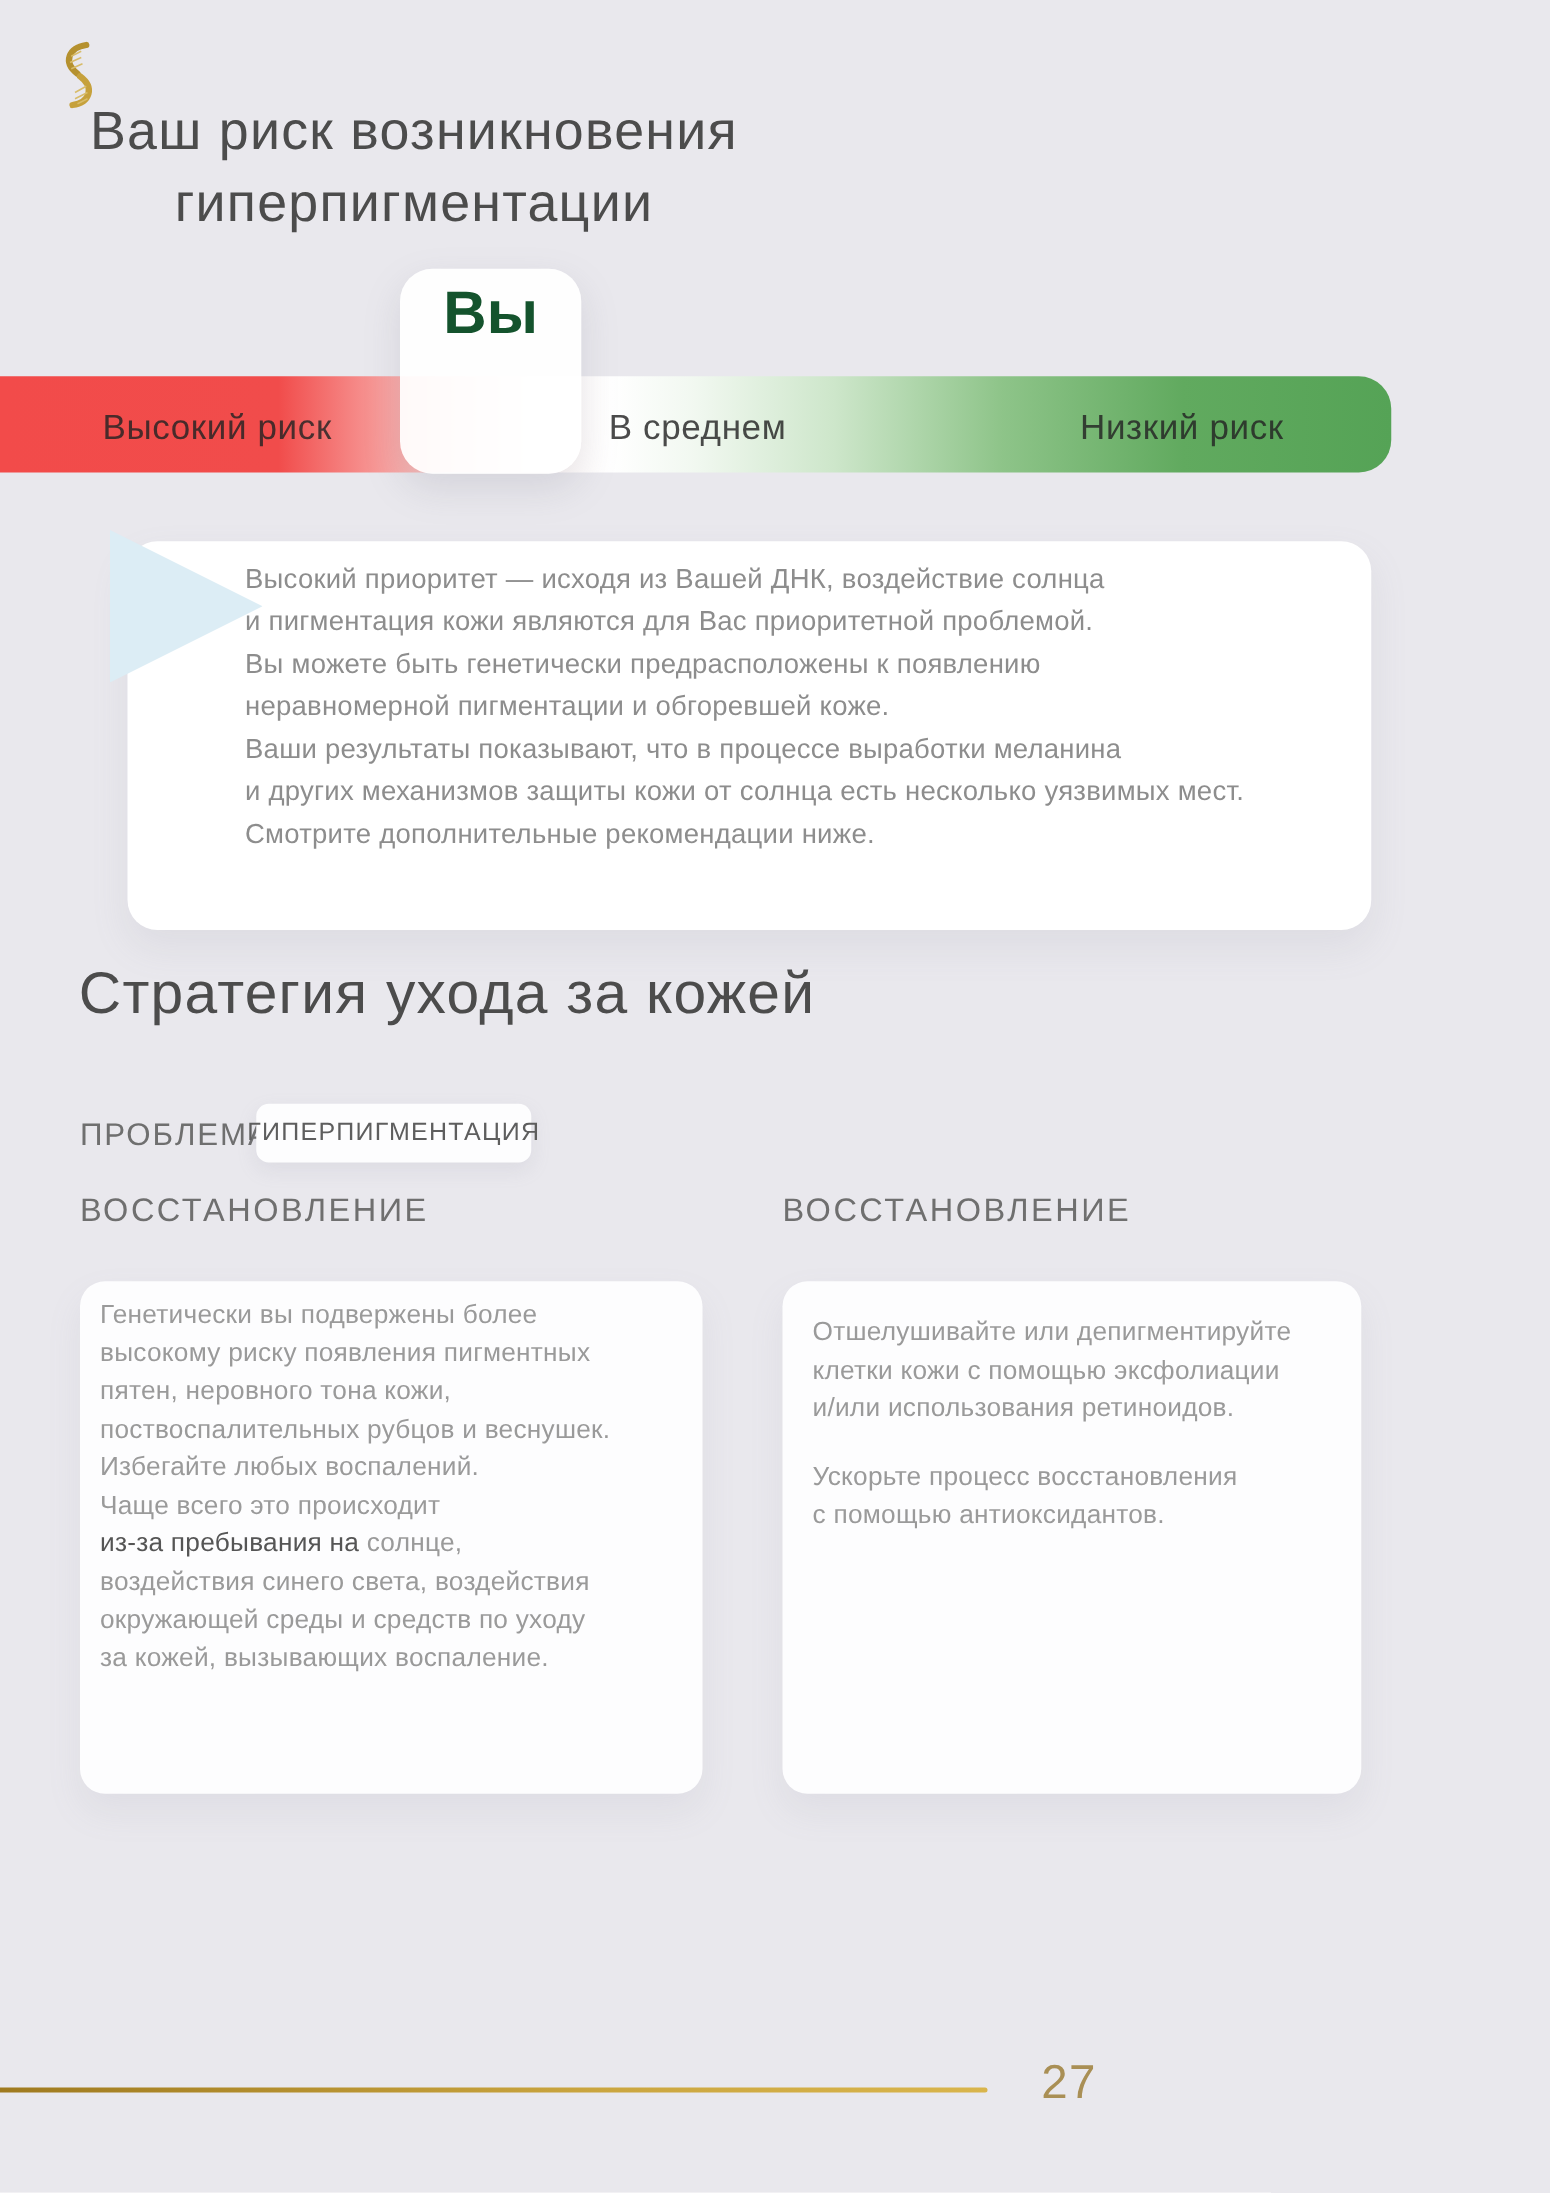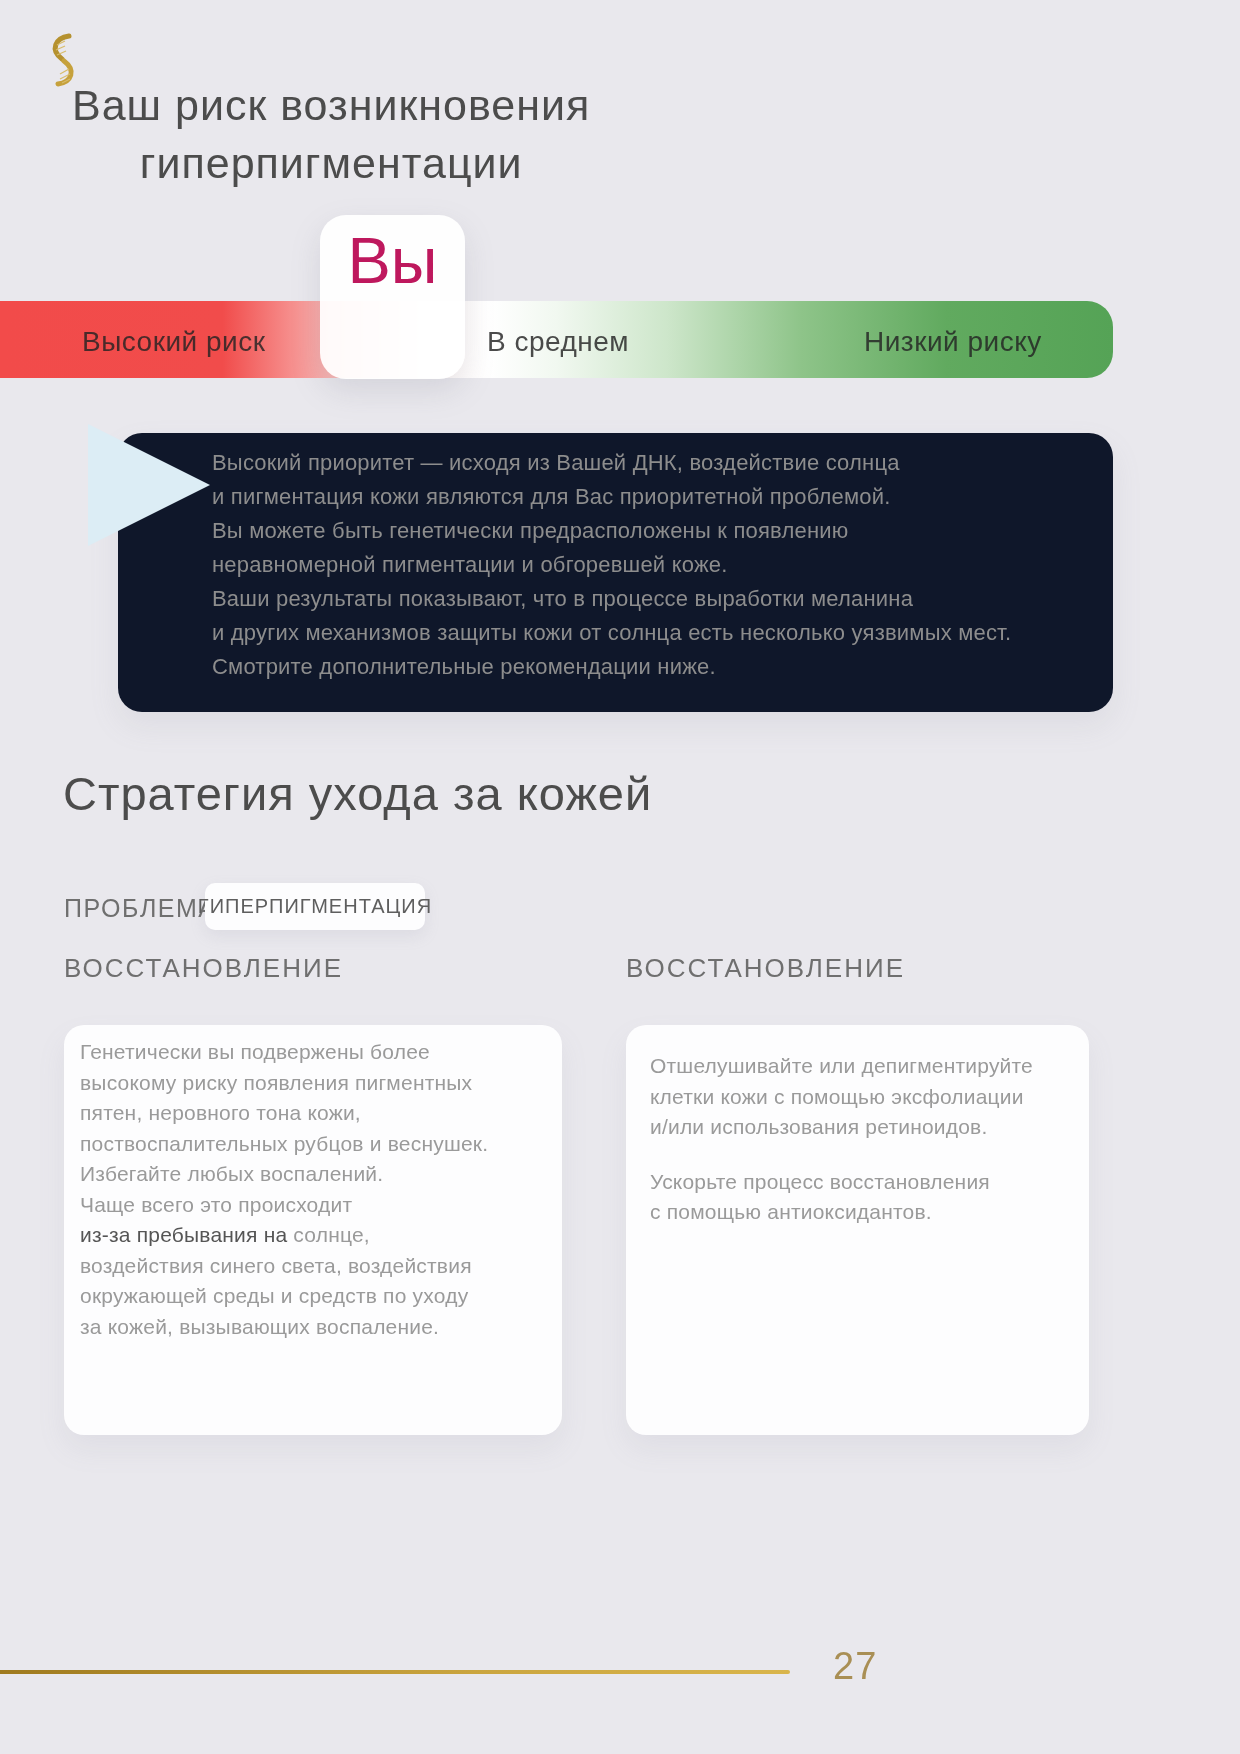--- a/index.html
+++ b/index.html
@@ -32,25 +32,25 @@
   }
   .gauge-label.high{left:82px;}
   .gauge-label.medium{left:487px;}
   .gauge-label.low{left:864px;}
   .gauge-marker{
     position:absolute;left:320px;top:215px;width:145px;height:164px;
     background:rgba(255,255,255,0.93);border-radius:26px;z-index:3;
     box-shadow:0 12px 30px rgba(120,120,140,0.18);
     display:flex;justify-content:center;
   }
-  .gauge-marker-label{margin-top:8px;font-size:65px;font-weight:400;color:#be185d;}
+  .gauge-marker-label{margin-top:8px;font-size:48px;font-weight:700;color:#14532d;}
   
   .priority-card{
-    position:absolute;left:118px;top:433px;width:995px;height:279px;
-    background:#0f172a;border-radius:24px;z-index:1;
+    position:absolute;left:102px;top:433px;width:995px;height:311px;
+    background:#ffffff;border-radius:24px;z-index:1;
     box-shadow:0 14px 30px rgba(140,140,160,0.12);
   }
   .priority-text{
     position:absolute;left:94px;top:13px;width:866px;
     font-size:22px;line-height:34px;font-weight:300;
     color:#8d8d8d;letter-spacing:0.2px;white-space:pre-line;
   }
   .play-triangle{
     position:absolute;left:88px;top:424px;width:122px;height:122px;
     background:#dcedf5;clip-path:polygon(0 0,100% 50%,0 100%);
@@ -119,21 +119,21 @@
       <line x1="16" y1="50" x2="24" y2="46"></line>
     </g>
   </svg>
 
   <div class="page-title">Ваш риск возникновения
 гиперпигментации</div>
 
   <div class="gauge-bar"></div>
   <div class="gauge-label high">Высокий риск</div>
   <div class="gauge-label medium">В среднем</div>
-  <div class="gauge-label low">Низкий риску</div>
+  <div class="gauge-label low">Низкий риск</div>
   <div class="gauge-marker">
     <span class="gauge-marker-label">Вы</span>
   </div>
 
   <div class="priority-card">
     <div class="priority-text">Высокий приоритет — исходя из Вашей ДНК, воздействие солнца
 и пигментация кожи являются для Вас приоритетной проблемой.
 Вы можете быть генетически предрасположены к появлению
 неравномерной пигментации и обгоревшей коже.
 Ваши результаты показывают, что в процессе выработки меланина

